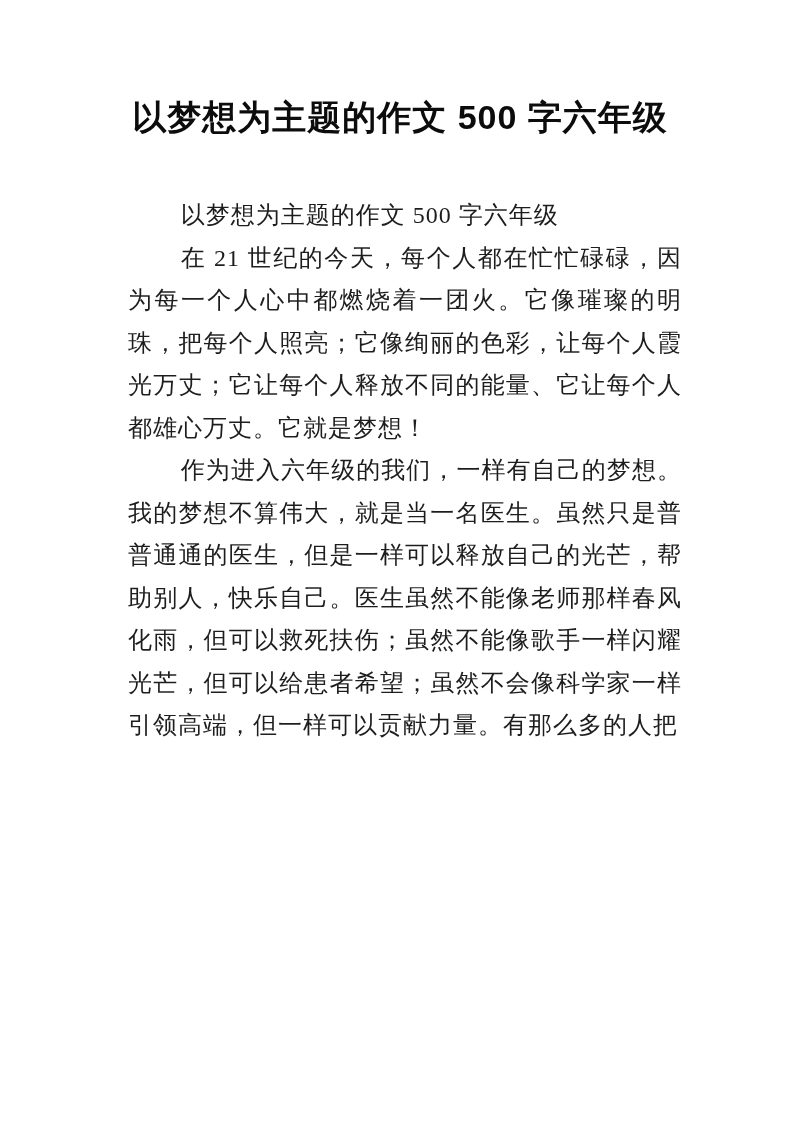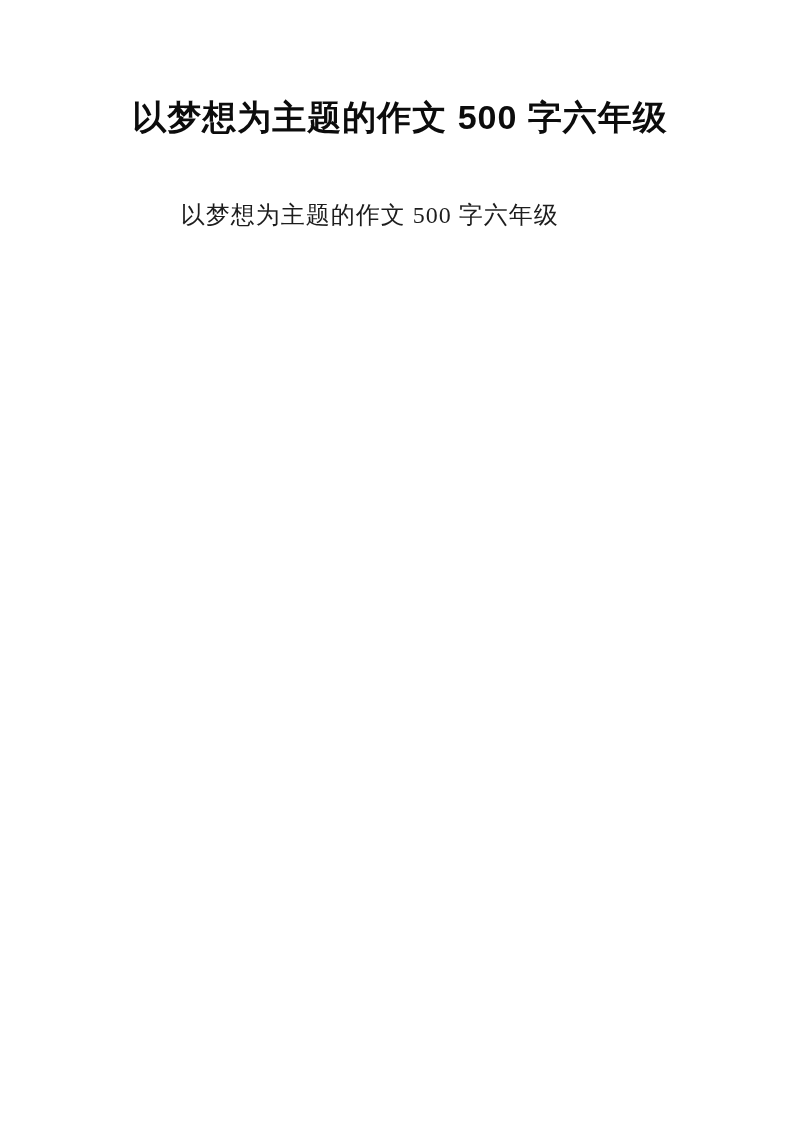--- a/index.html
+++ b/index.html
@@ -48,14 +48,16 @@
   }
 </style>
 </head>
 <body>
 
 <div class="page">
   <h1 class="doc-title">以梦想为主题的作文 500 字六年级</h1>
 
   <div class="essay" id="essay-body">
       <p>以梦想为主题的作文 500 字六年级</p>
+      <p>在 21 世纪的今天，每个人都在忙忙碌碌，因为每一个人心中都燃烧着一团火。它像璀璨的明珠，把每个人照亮；它像绚丽的色彩，让每个人霞光万丈；它让每个人释放不同的能量、它让每个人都雄心万丈。它就是梦想！</p>
+      <p>作为进入六年级的我们，一样有自己的梦想。我的梦想不算伟大，就是当一名医生。虽然只是普普通通的医生，但是一样可以释放自己的光芒，帮助别人，快乐自己。医生虽然不能像老师那样春风化雨，但可以救死扶伤；虽然不能像歌手一样闪耀光芒，但可以给患者希望；虽然不会像科学家一样引领高端，但一样可以贡献力量。有那么多的人把</p>
     </div>
 </div>
 
 </body></html>

